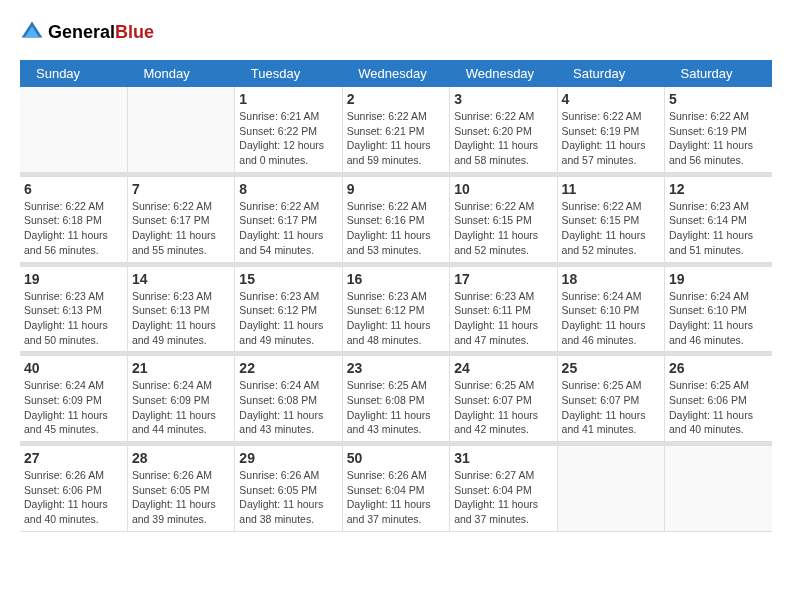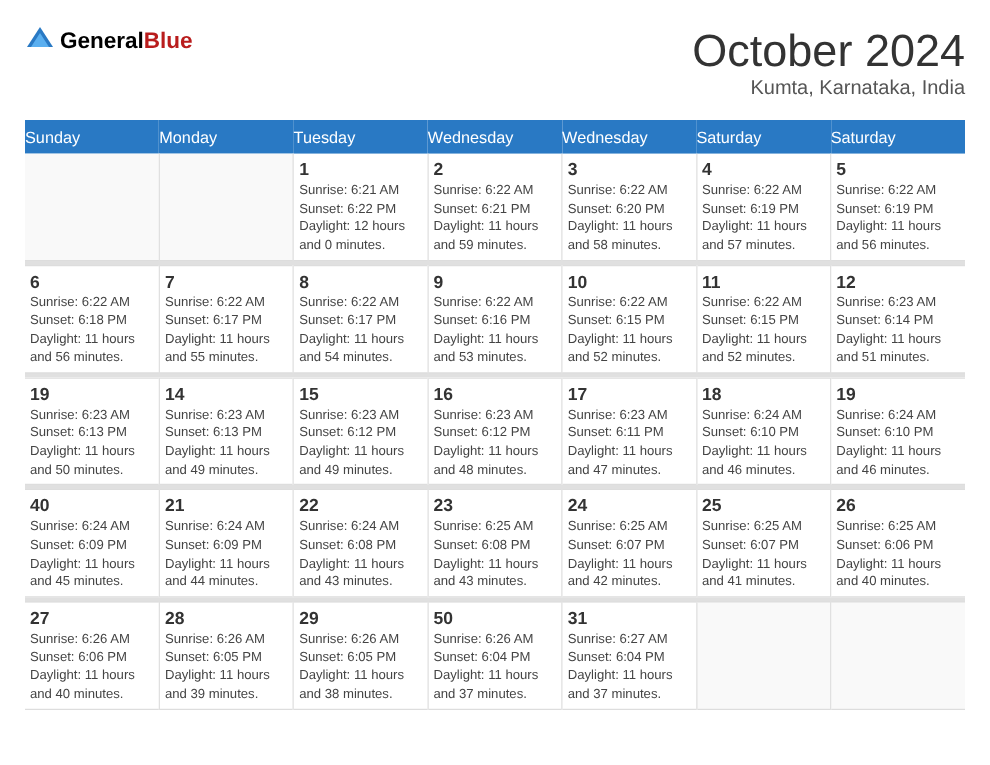--- a/index.html
+++ b/index.html
@@ -40,21 +40,21 @@
     table {
       width: 100%;
       border-collapse: collapse;
       font-size: 11px;
     }
     thead tr {
       background-color: #2979c4;
       color: white;
     }
     thead th {
-      padding: 6px 0;
+      padding: 6px 16px;
       text-align: left;
       font-size: 13px;
       font-weight: normal;
     }
     tbody tr {
       border-bottom: 1px solid #ddd;
     }
     tbody td {
       padding: 4px;
       vertical-align: top;
@@ -94,24 +94,20 @@
 <div class="header">
   <div class="logo">
     <svg class="logo-icon" viewBox="0 0 30 30" xmlns="http://www.w3.org/2000/svg">
       <polygon points="15,2 28,22 2,22" fill="#2979c4"></polygon>
       <polygon points="15,8 24,22 6,22" fill="#5aaff0"></polygon>
     </svg>
     <div>
       <span style="font-size:18px;font-weight:bold;color:#000000;">General</span><span style="font-size:18px;font-weight:bold;color:#b91c1c;">Blue</span>
     </div>
   </div>
-  <div class="title-area">
-    <div class="month-title">October 2024</div>
-    <div class="location">Kumta, Karnataka, India</div>
-  </div>
 </div>
 
 <table>
   <thead>
     <tr>
     <th>Sunday</th>
         <th>Monday</th>
         <th>Tuesday</th>
         <th>Wednesday</th>
         <th>Wednesday</th>

